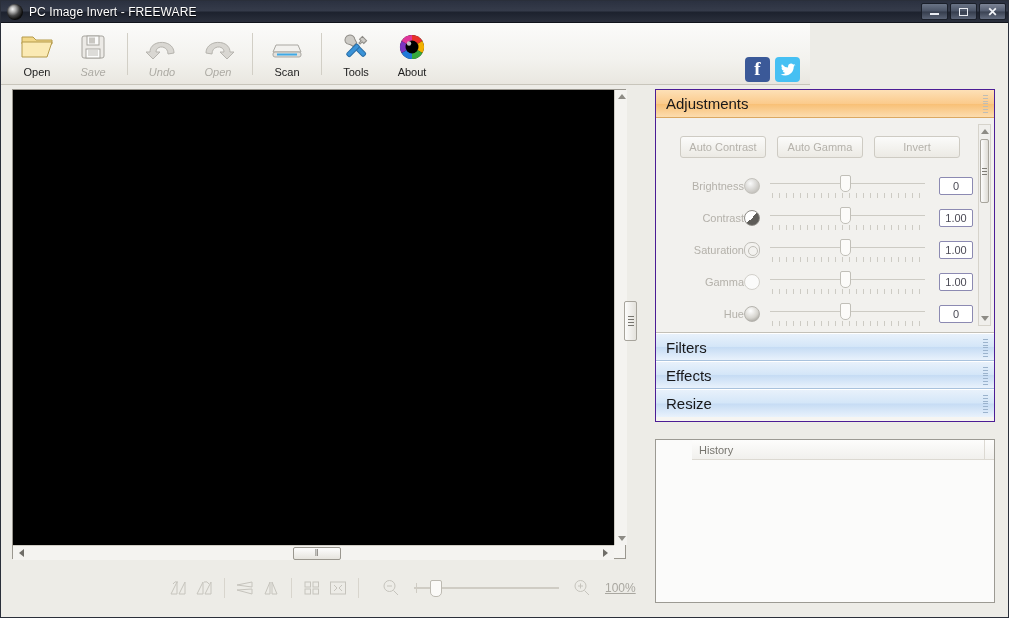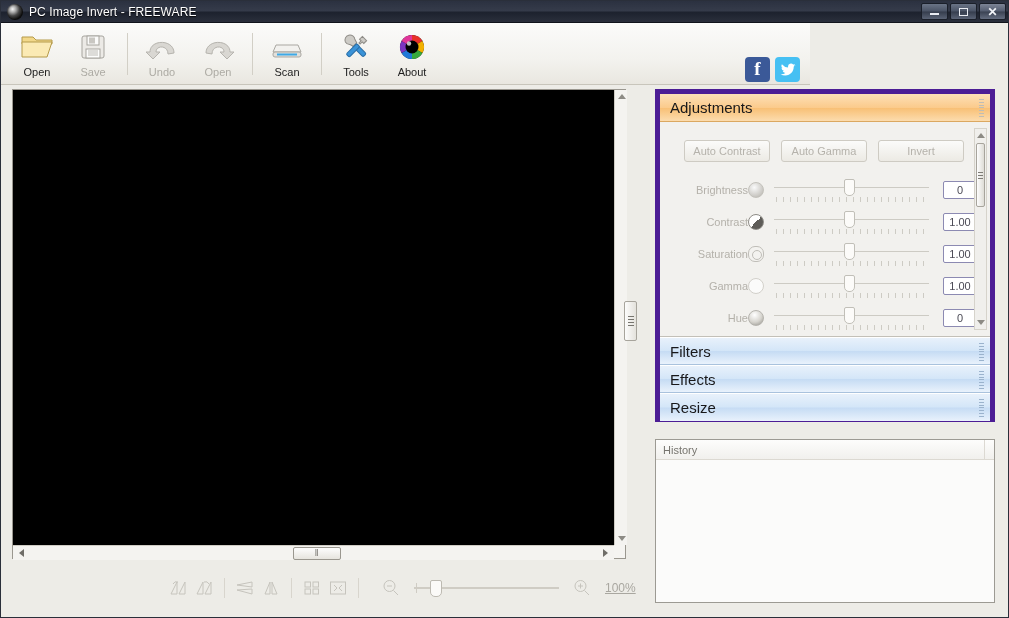--- a/index.html
+++ b/index.html
@@ -63,21 +63,21 @@
     border-bottom: 1px solid #c8c5bb;
   }
   .tbitems { position: absolute; left: 8px; top: 0; height: 62px; display: flex; align-items: center; }
   .tbitem {
     width: 56px; height: 58px;
     display: flex; flex-direction: column; align-items: center; justify-content: flex-start;
     padding-top: 5px; cursor: default;
   }
   .tbitem .ticon { height: 34px; display: flex; align-items: center; justify-content: center; }
   .tbitem .tlabel { font-size: 11px; color: #1d1d1d; margin-top: 2px; }
-  .tbitem.disabled .tlabel { color: #adaba4; }
+  .tbitem.disabled .tlabel { color: #adaba4; font-style: italic; }
   .tbsep { width: 1px; height: 42px; background: #d2cfc6; margin: 0 6px; align-self: center; }
 
   .social { position: absolute; right: 10px; top: 34px; display: flex; gap: 5px; }
   .sbtn { width: 25px; height: 25px; border-radius: 4px; display:flex; align-items:center; justify-content:center; color:#fff; }
   .sbtn.fb { background: #3b5998; font-family: "Liberation Serif", serif; font-weight: bold; font-size: 19px; line-height: 1; padding-bottom:2px;}
   .sbtn.tw { background: #46c0f3; font-size: 16px; line-height: 1; }
 
   
   .canvas-wrap {
     position: absolute; left: 11px; top: 88px; width: 614px; height: 470px;
@@ -140,21 +140,21 @@
     position:absolute; left: 16px; top: 0px; width:12px; height:17px;
     background: #fbfaf8; border:1px solid #bdbab2;
     border-radius: 2px 2px 5px 5px;
   }
   .zoomslider .ztick { position:absolute; left:2px; top:3px; width:1px; height:10px; background:#cfccc4; }
   .zoomlabel { font-size: 12px; color: #a9a7a0; margin-left: 10px; text-decoration: underline; }
 
   
   .rightpanel {
     position: absolute; left: 654px; top: 88px; width: 340px; height: 333px;
-    border: 5px solid #4c1d95; background: #f6f5f2;
+    border: 1px solid #4c1d95; background: #f6f5f2;
   }
   .acc-header {
     position: relative; height: 28px;
     display: flex; align-items: center;
     border-bottom: 1px solid #b7b4ac;
     cursor: default;
   }
   .acc-header .acc-title { font-size: 15px; color: #18181a; margin-left: 10px; }
   .acc-header.open {
     background: linear-gradient(to bottom, #fde0b7 0%, #fbcb8c 50%, #f8bf74 51%, #fcdcae 100%);
@@ -224,21 +224,21 @@
     position:absolute; left:1px; top: 14px; width: 9px; height: 64px;
     background: linear-gradient(to right,#fdfdfd,#dedcd6);
     border: 1px solid #a7a49c; border-radius: 2px;
     display:flex; align-items:center; justify-content:center;
   }
   .pthumb i { display:block; width:5px; height:1px; background:#7e7c76; box-shadow:0 3px 0 #7e7c76, 0 -3px 0 #7e7c76; }
 
   
   .history {
     position: absolute; left: 654px; top: 438px; width: 340px; height: 164px;
-    background: #fbfbfa; border: 1px solid #9c9a93;
+    background: #fbfbfa; border: 1px solid #9c9a93; padding-left: 36px;
   }
   .hist-head {
     height: 20px; background: linear-gradient(to bottom,#fdfdfc,#f1f0ed);
     border-bottom: 1px solid #dcd9d2;
     display: flex; align-items: center;
   }
   .hist-head .hcell { font-size: 11px; color: #77756f; padding-left: 7px; flex: 1; }
   .hist-divider { width: 1px; height: 20px; background: #dcd9d2; margin-right: 9px; }
   .hist-body { height: 142px; background: #fbfbfa; }
 

